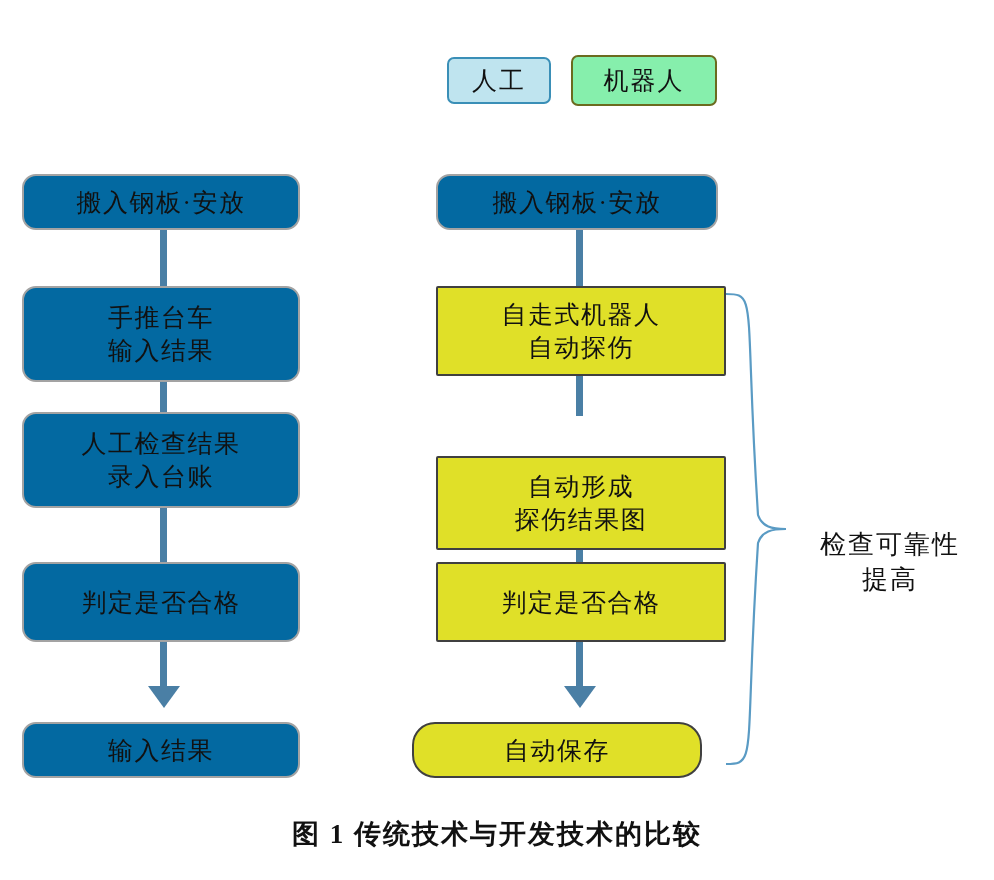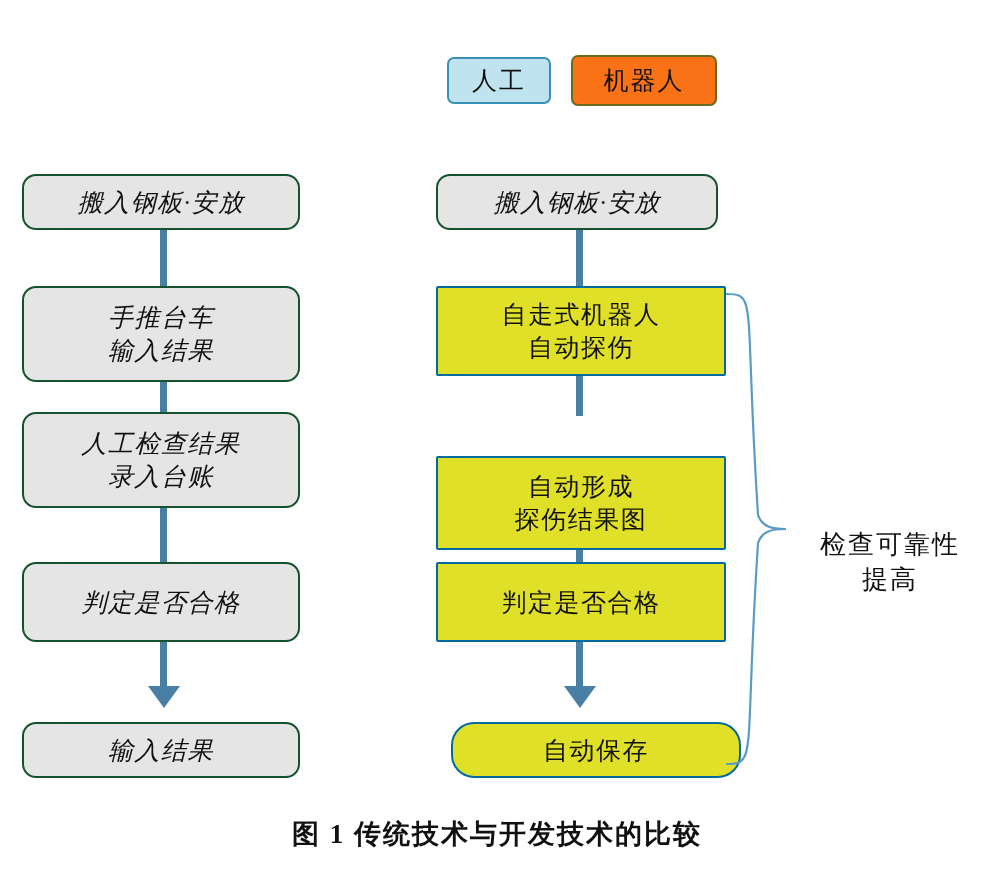--- a/index.html
+++ b/index.html
@@ -36,46 +36,45 @@
   }
   .legend-human {
     left: 447px; top: 57px;
     width: 104px; height: 47px;
     background: #bfe4ef;
     border: 2px solid #3a8fb7;
   }
   .legend-robot {
     left: 571px; top: 55px;
     width: 146px; height: 51px;
-    background: #f97316;
+    background: #86efac;
     border: 2px solid #6b6b1f;
   }
 
   
   .node {
     position: absolute;
     box-sizing: border-box;
     display: flex;
     align-items: center;
     justify-content: center;
     text-align: center;
     font-size: 25px;
     letter-spacing: 1.5px;
     line-height: 1.32;
     white-space: pre-line;
   }
   .node.human {
-    background: #e5e5e5;
-    border: 2px solid #14532d;
+    background: #0369a1;
+    border: 2px solid #a3a3a3;
     border-radius: 14px;
-    font-style: italic;
   }
   .node.robot {
     background: #e0e028;
-    border: 2px solid #0369a1;
+    border: 2px solid #404040;
     border-radius: 2px;
   }
 
   
   .connector {
     position: absolute;
     background: #4a7fa5;
     width: 7px;
   }
   .arrow-head {
@@ -168,21 +167,21 @@
     <span>自走式机器人
 自动探伤</span>
   </div>
   <div class="node robot" style="left:436px; top:416px; width:290px; height:94px;margin-top:40px;">
     <span>自动形成
 探伤结果图</span>
   </div>
   <div class="node robot" style="left:436px; top:562px; width:290px; height:80px;">
     <span>判定是否合格</span>
   </div>
-  <div class="node robot" style="left:451px; top:722px; width:290px; height:56px;border-radius:23px;">
+  <div class="node robot" style="left:412px; top:722px; width:290px; height:56px;border-radius:23px;">
     <span>自动保存</span>
   </div>
 
   <svg id="brace" viewBox="0 0 70 478">
     <path d="M2 4 C 34 4, 20 10, 34 225 C 38 237, 48 239, 62 239 C 48 239, 38 241, 34 253 C 20 468, 34 474, 2 474" fill="none" stroke="#5a9bc4" stroke-width="2.2"></path>
   </svg>
 
   <div class="brace-label">
     <span>检查可靠性
 提高</span>

